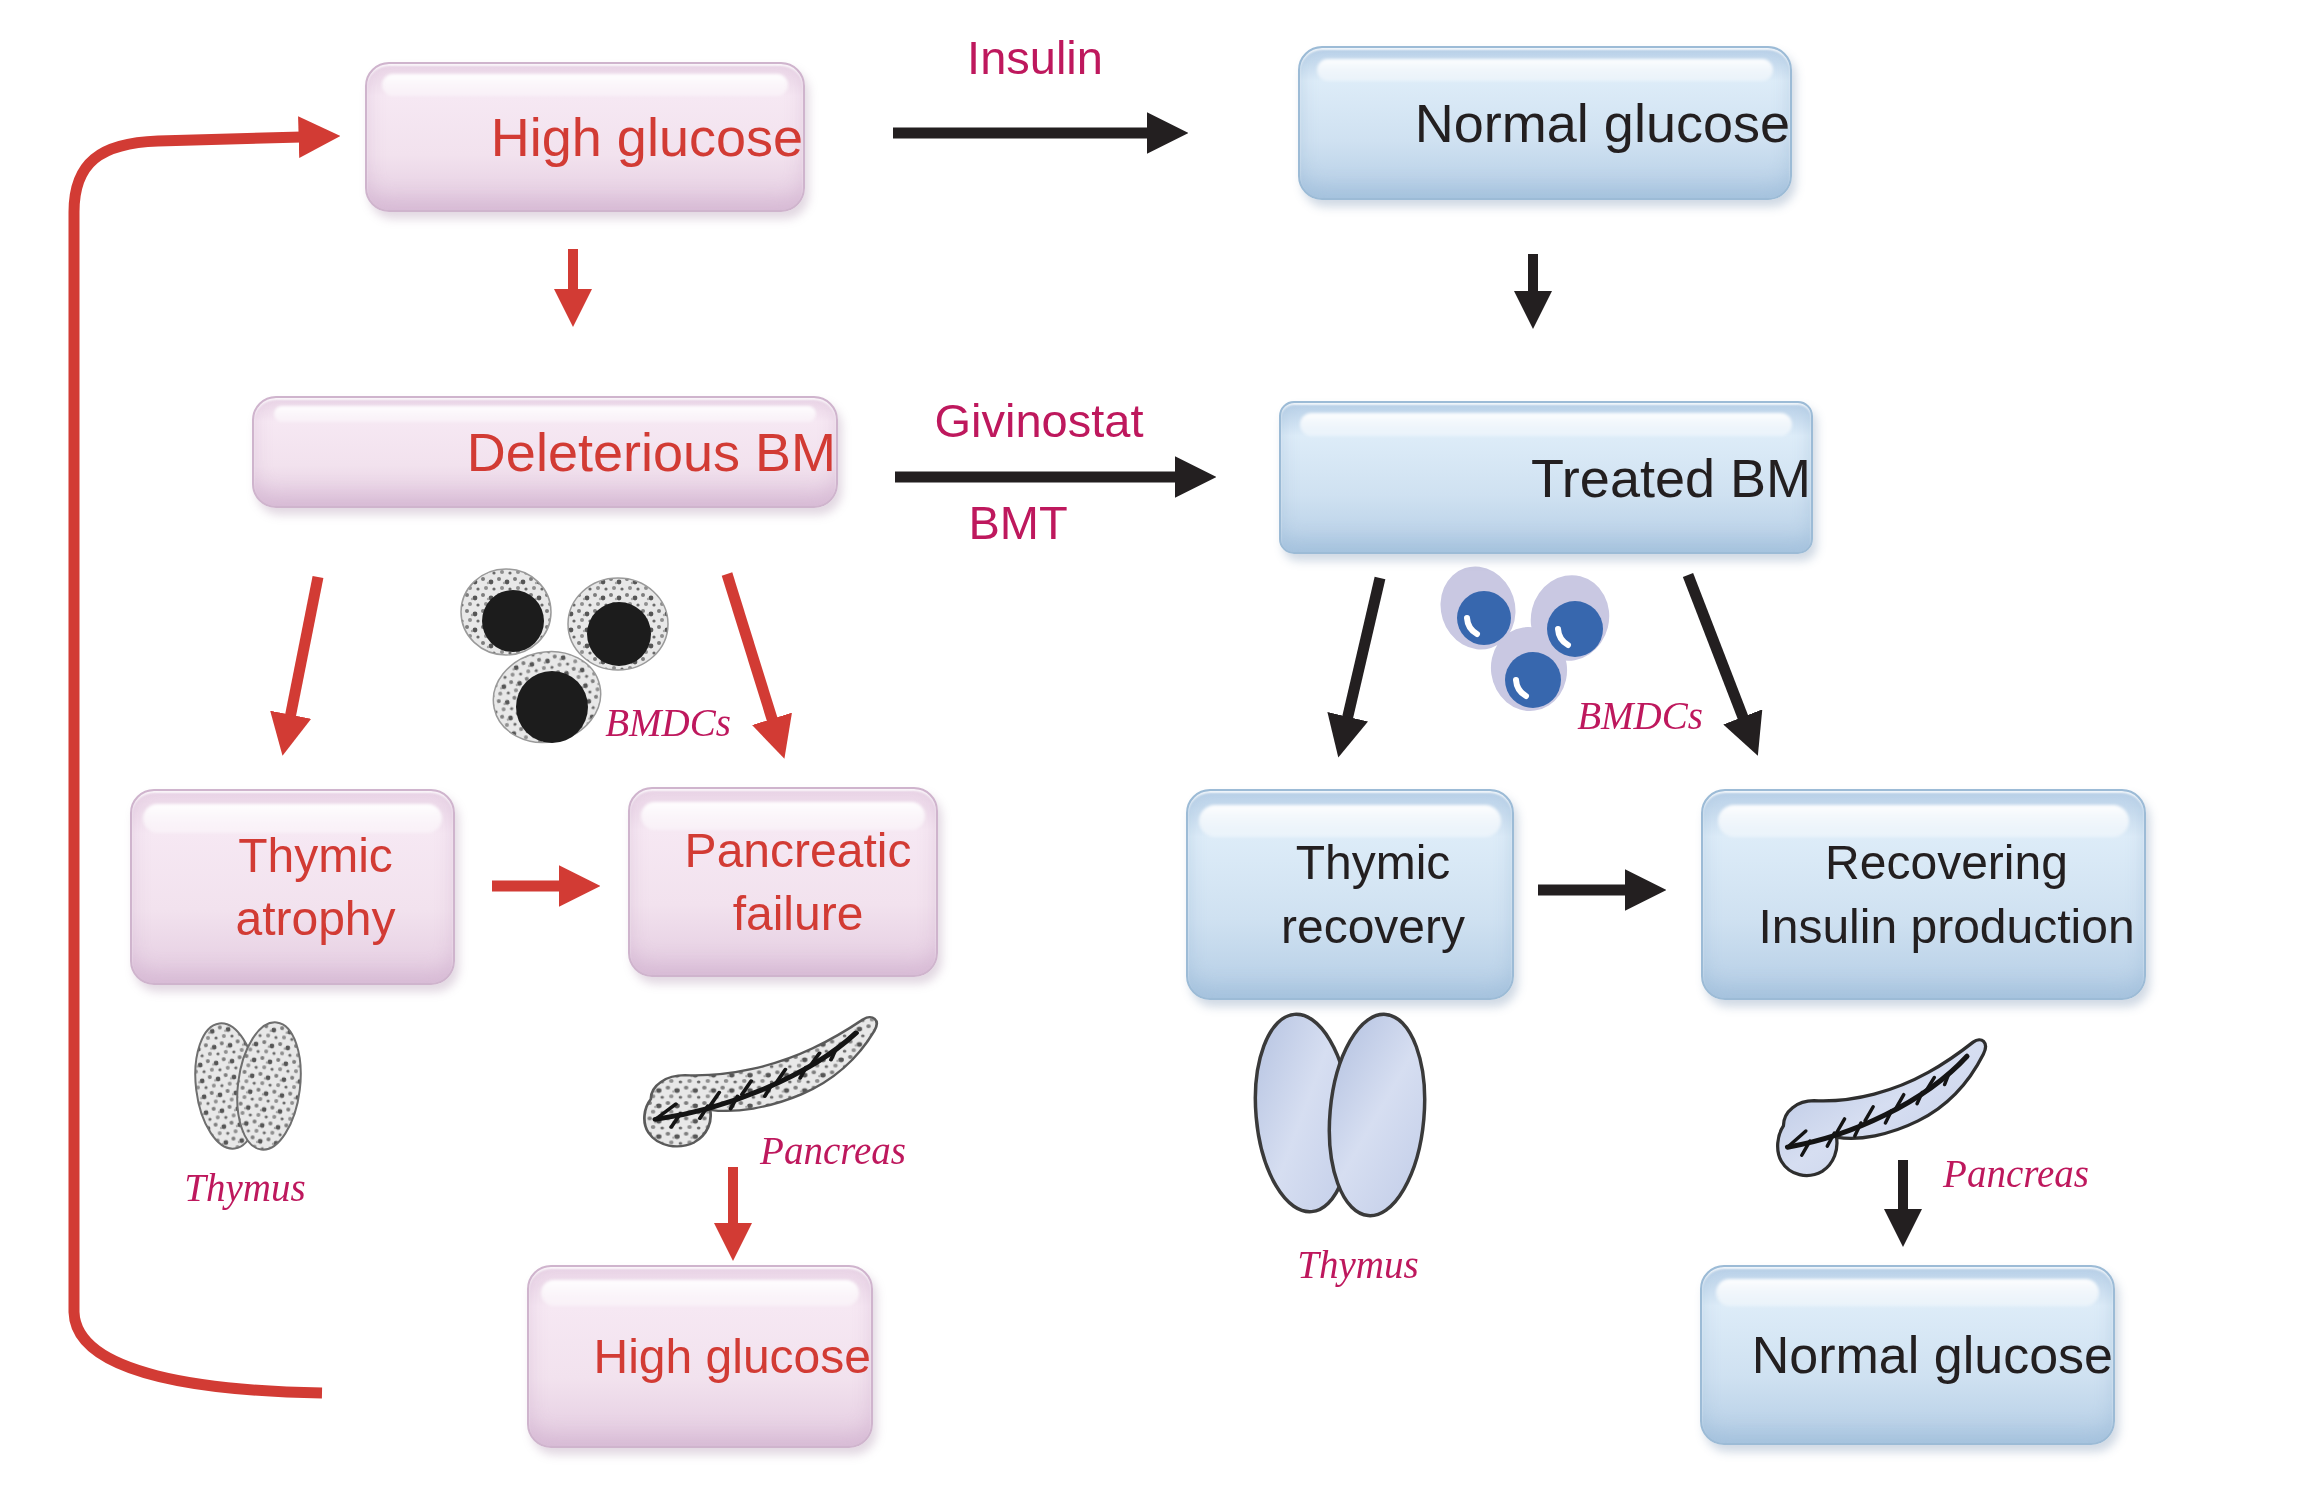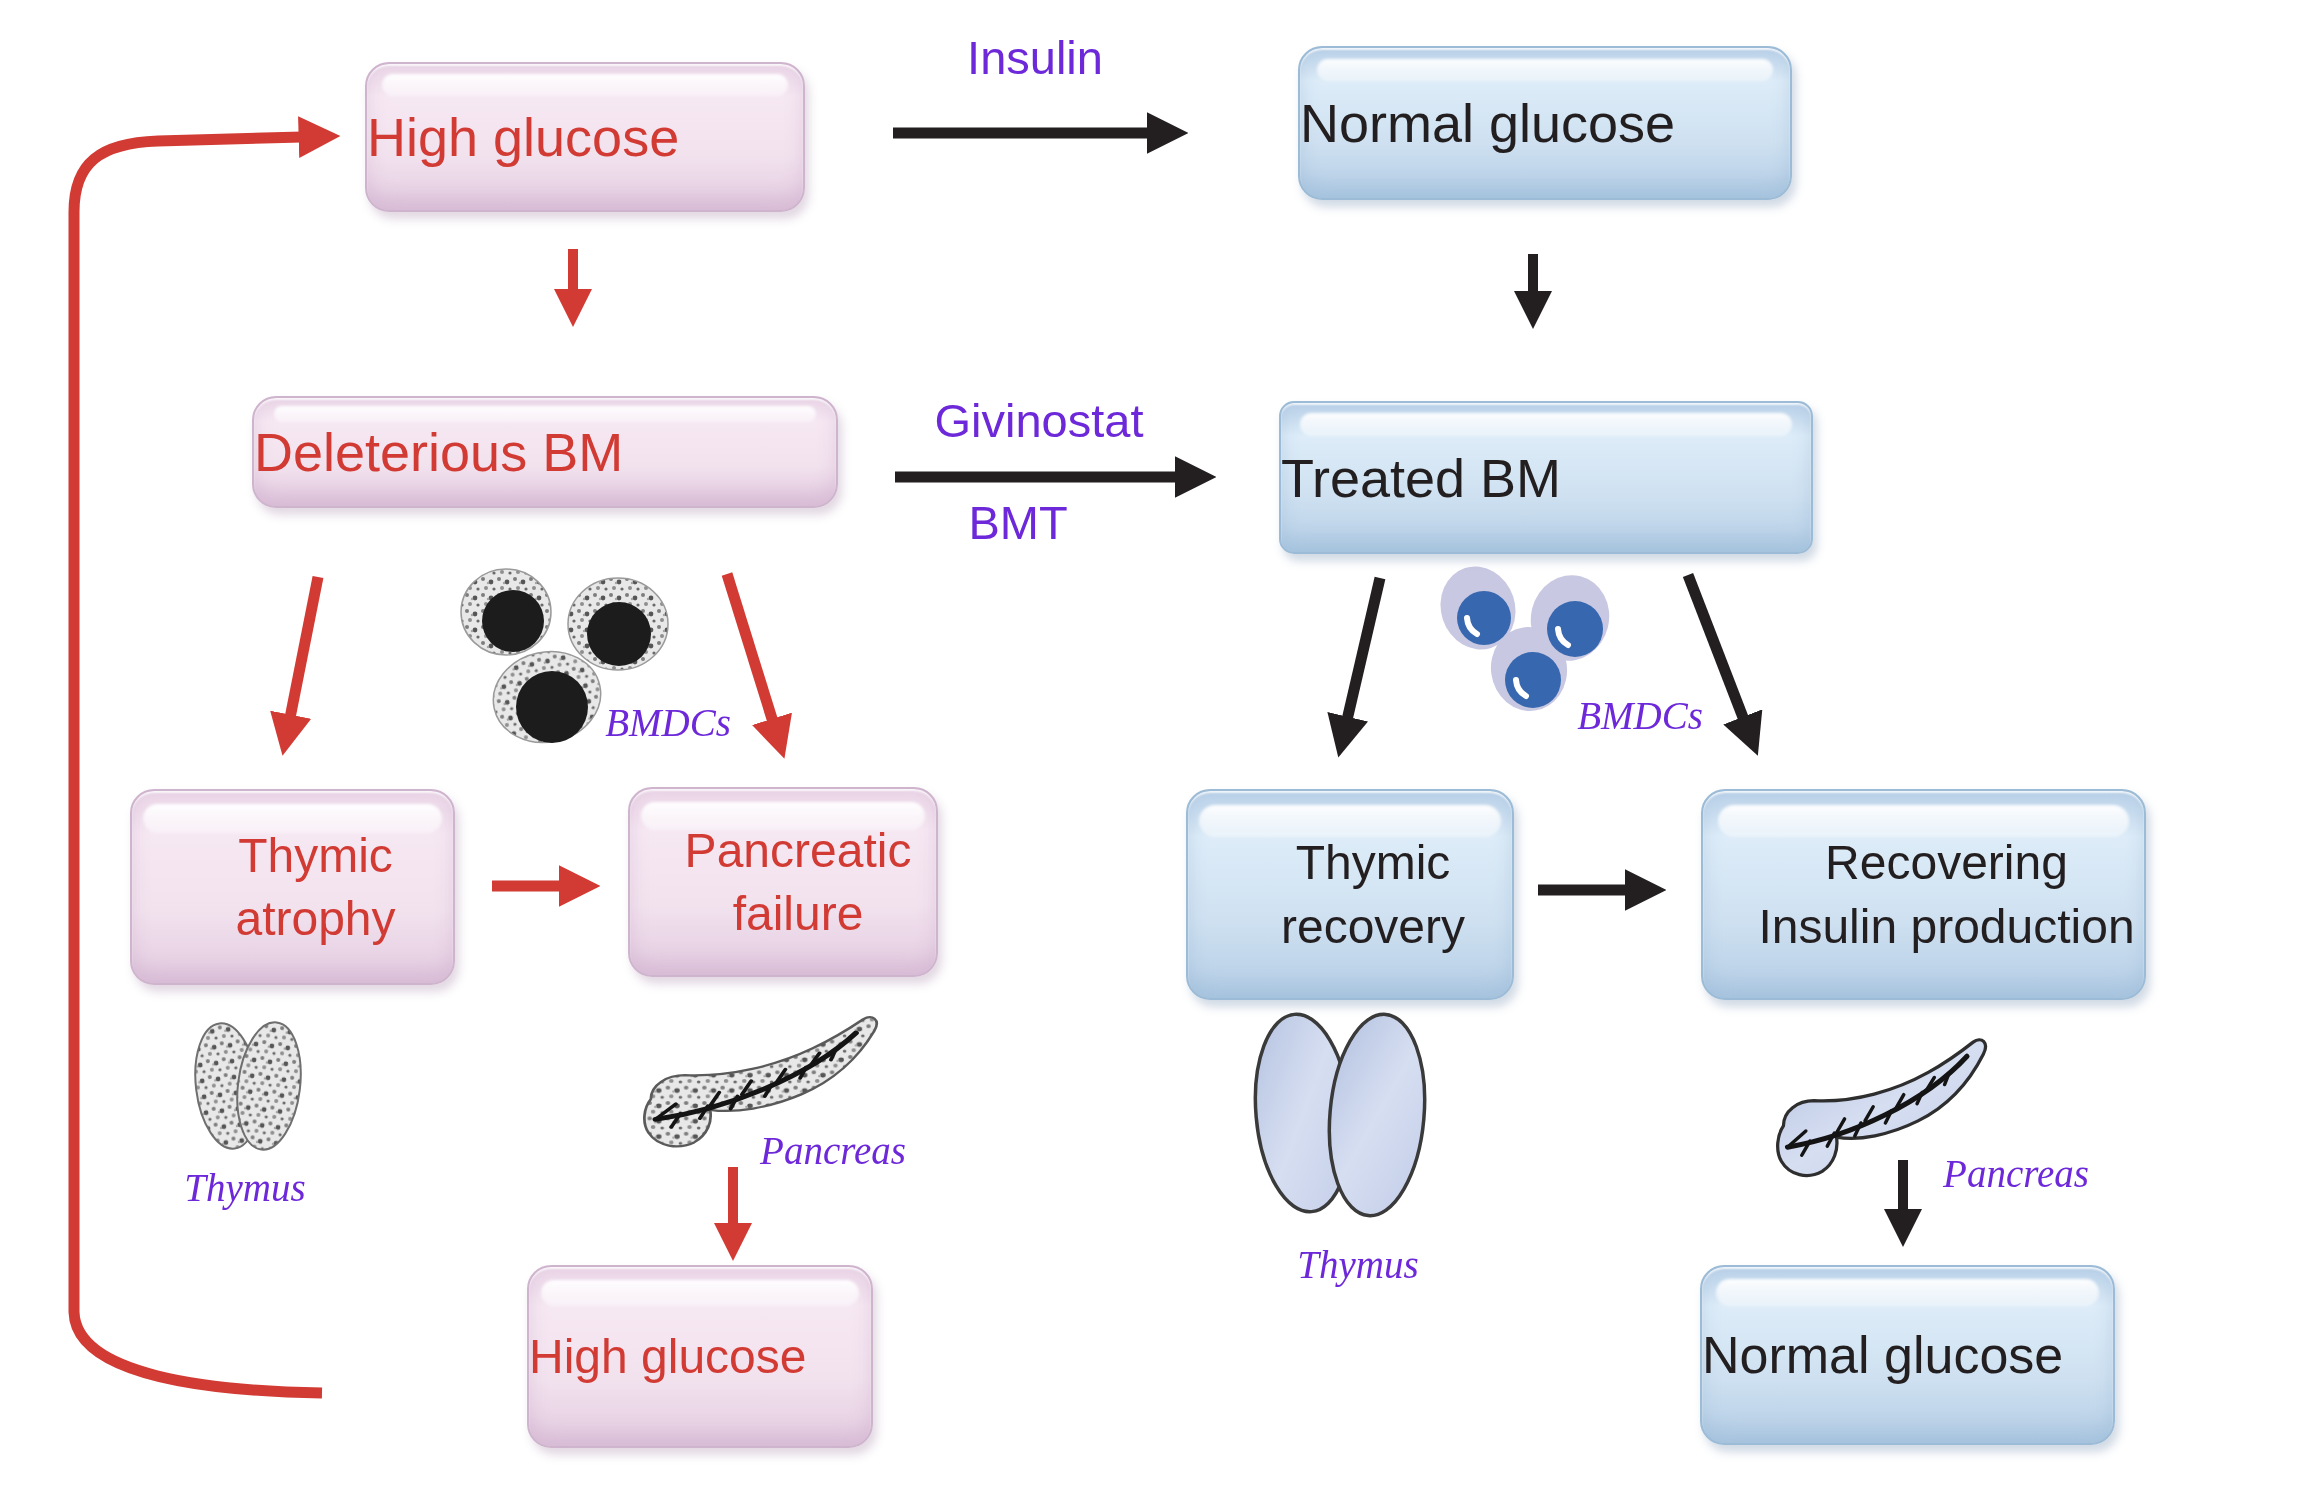--- a/index.html
+++ b/index.html
@@ -7,21 +7,21 @@
     position:relative;
     width:2298px;height:1506px;
     background:#ffffff;
     font-family:"Liberation Sans", sans-serif;
     overflow:hidden;
   }
   svg.overlay{position:absolute;left:0;top:0;width:2298px;height:1506px;pointer-events:none;}
   .box{
     position:absolute;
     border-radius:24px;
-    display:flex;align-items:center;justify-content:flex-start;
+    display:flex;align-items:center;justify-content:flex-end;
     box-sizing:border-box;
     text-align:center;
   }
   .box::before{
     content:"";position:absolute;left:3.5%;right:3.5%;top:7%;height:15%;
     border-radius:999px;
     background:linear-gradient(180deg, rgba(255,255,255,0.98), rgba(255,255,255,0.4));
     filter:blur(1.5px);
   }
   .box .bl{position:relative;z-index:1;display:block;}
@@ -41,21 +41,21 @@
                inset 0 2px 2px rgba(255,255,255,0.85);
     color:#231f20;
   }
   .fs54{font-size:54px;}
   .fs52{font-size:52px;}
   .fs48{font-size:48px;}
   .twoline{flex-direction:column;align-items:center;justify-content:center;
            text-align:left;line-height:1.32;}
   .flabel{
     position:absolute;transform:translate(-50%,-50%);
-    color:#6d28d9;white-space:nowrap;z-index:2;
+    color:#be185d;white-space:nowrap;z-index:2;
   }
   .flabel.big{font-size:47px;}
   .flabel.ital{font-style:italic;font-size:39px;font-family:Liberation Serif, serif;}
 </style>
 </head>
 <body>
 
 <div class="canvas">
 
   <svg class="overlay" viewBox="0 0 2298 1506">

